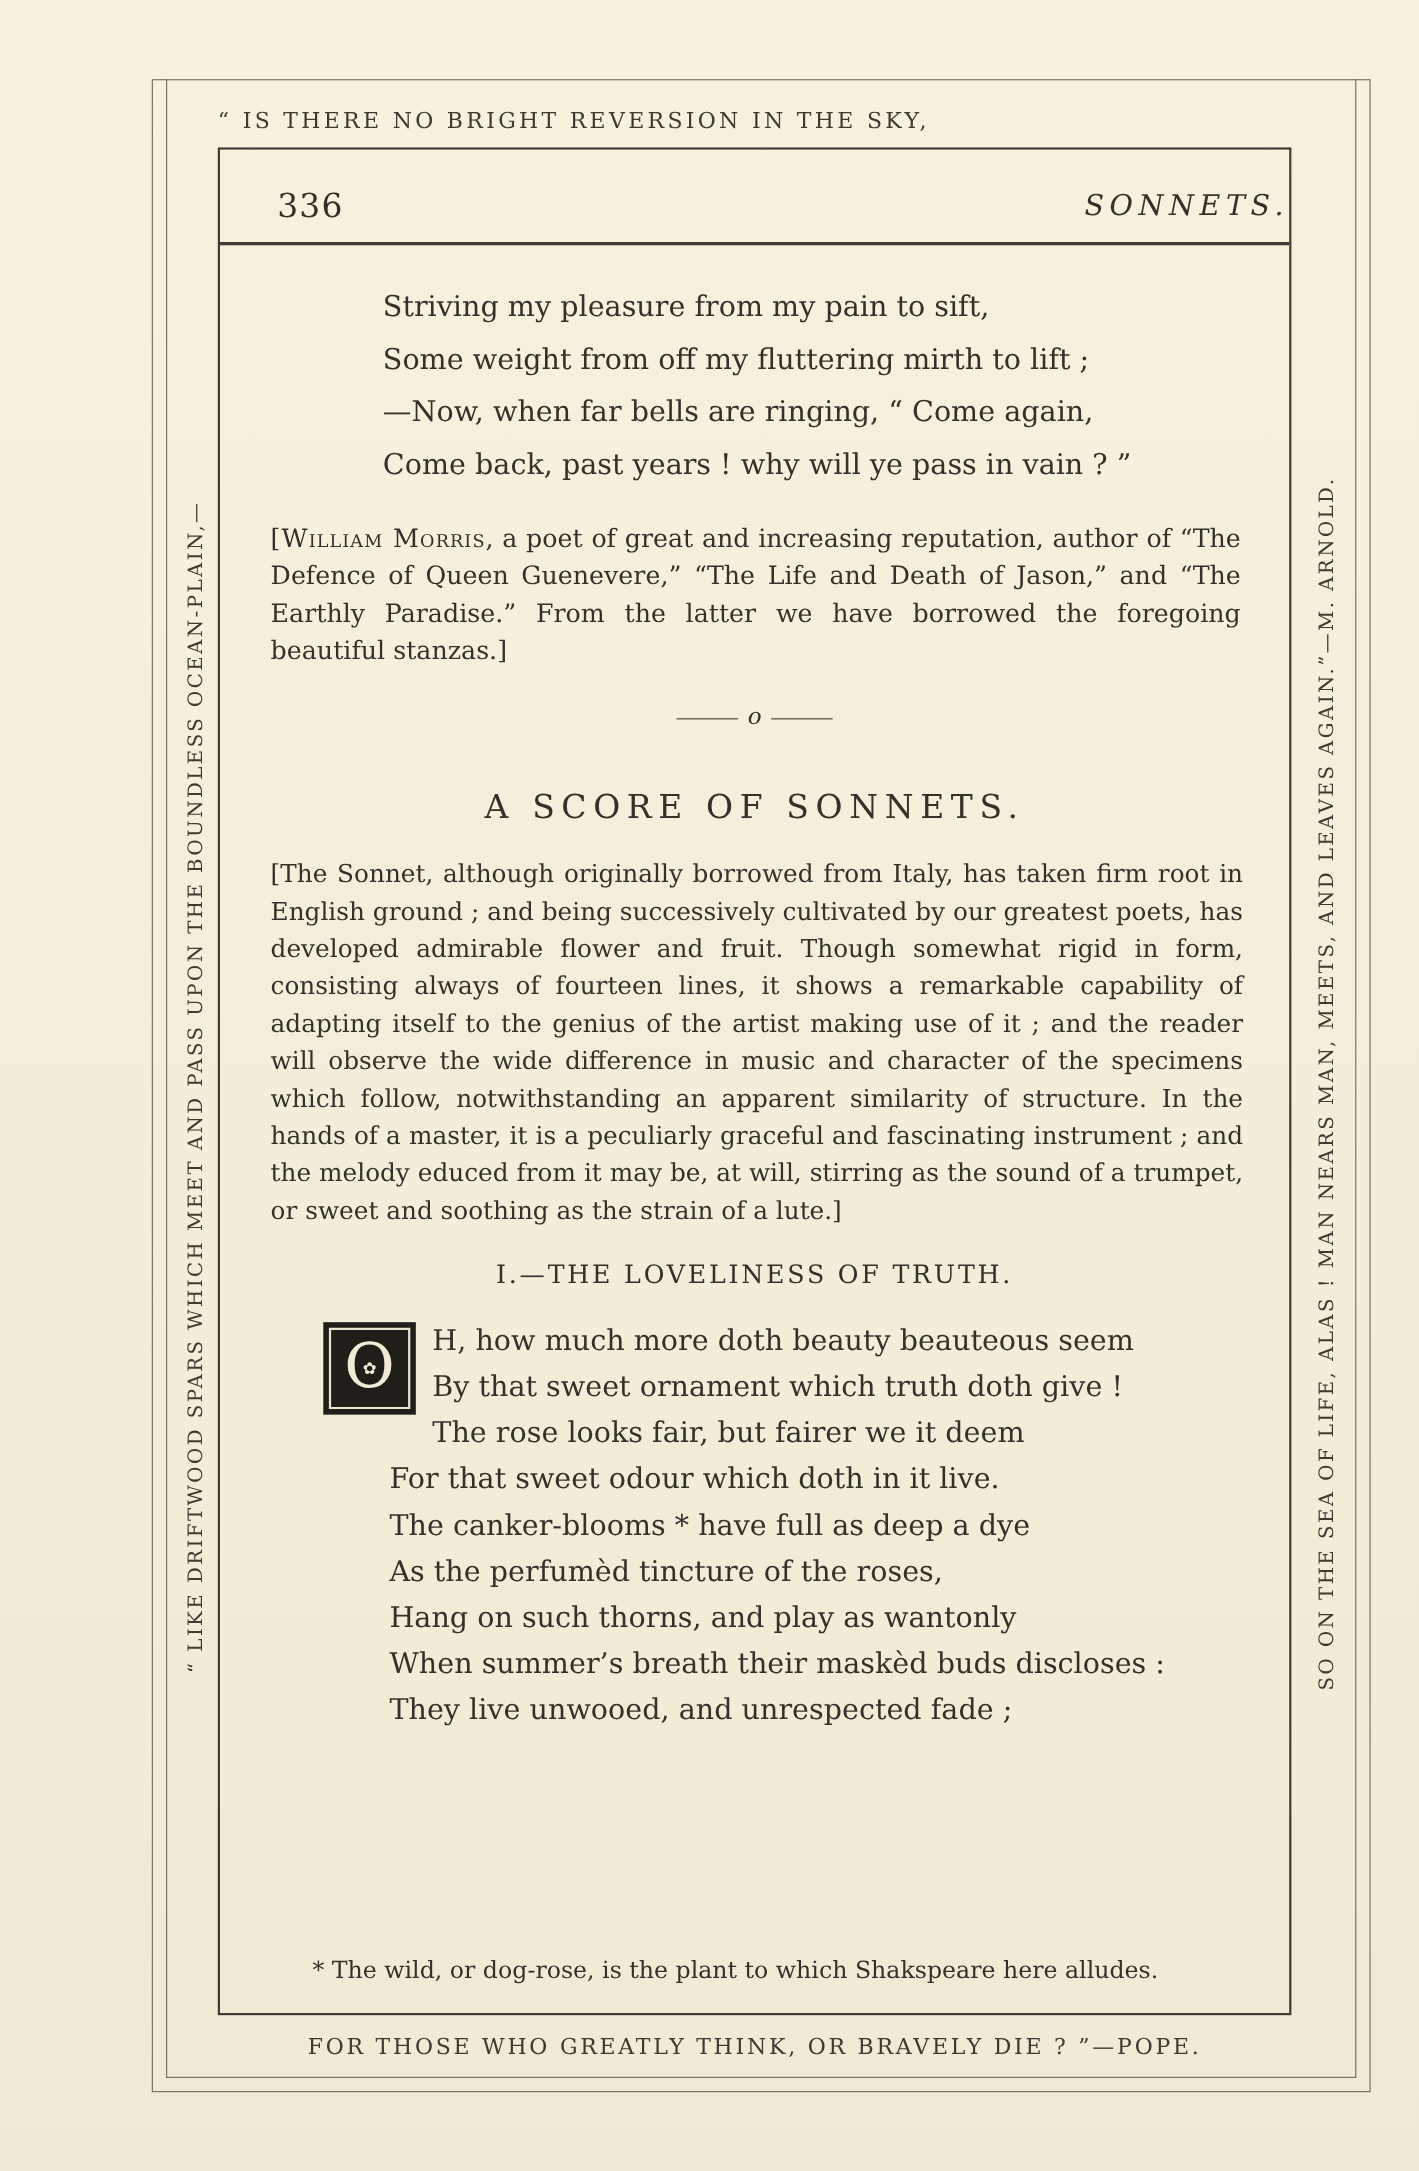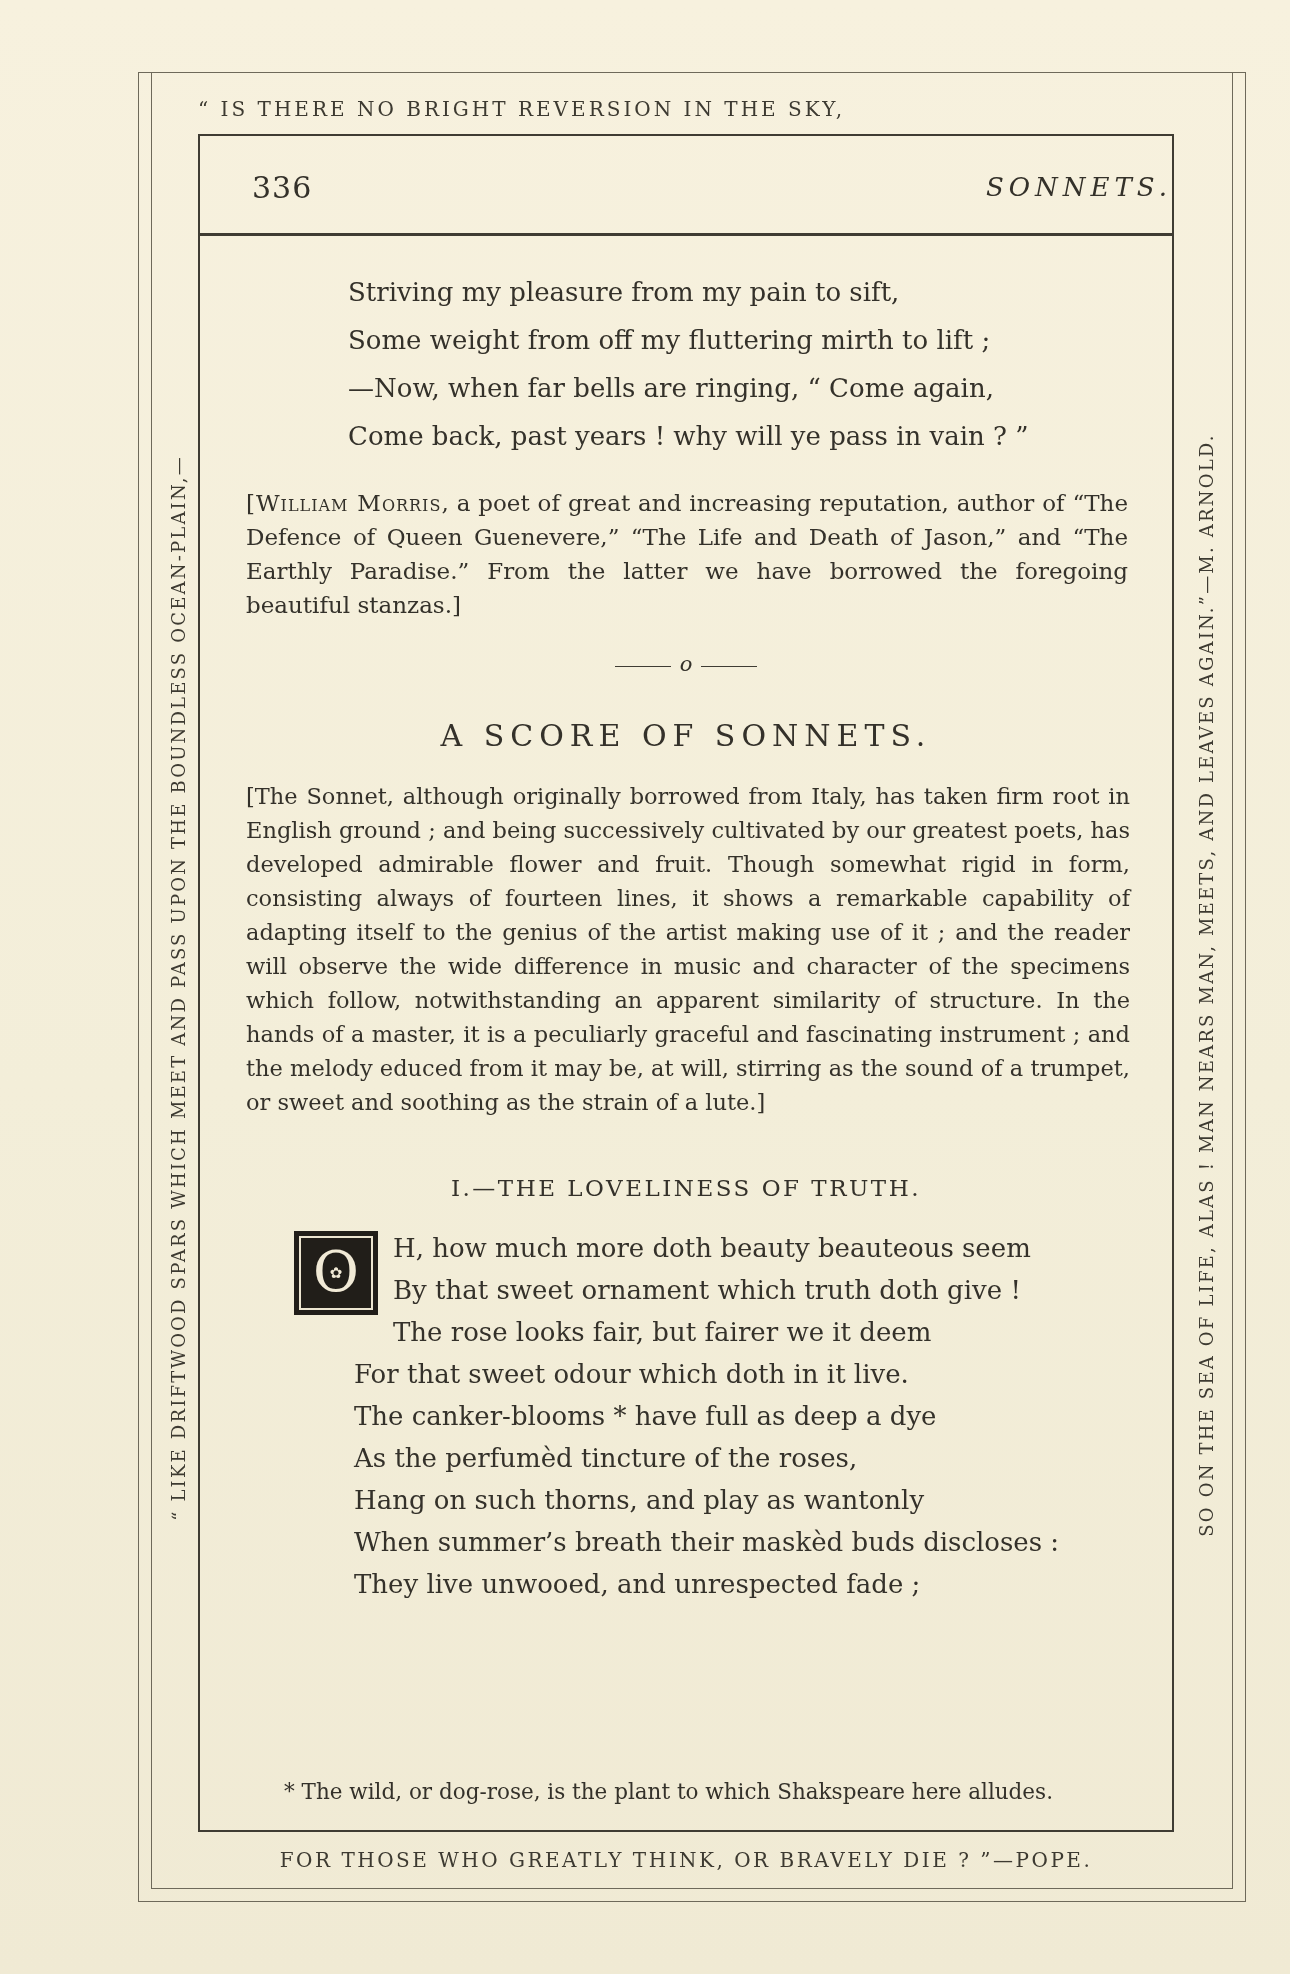--- a/index.html
+++ b/index.html
@@ -41,21 +41,21 @@
   }
   .left-quote  { width:1220px; left:-431px; top:976px; transform:rotate(-90deg); }
   .right-quote { width:1260px; left:577px;  top:973px; transform:rotate(-90deg); }
 
   
   .frame {
     position:absolute; left:198px; top:134px; width:976px; height:1698px;
     border:2px solid #3f3c33;
   }
 
-  .page-header { position:relative; height:97px; }
+  .page-header { position:relative; height:84px; }
   .page-number {
     position:absolute; left:52px; top:34px; font-size:30px; letter-spacing:1px;
   }
   .running-title {
     position:absolute; left:0; right:0; top:36px; text-align:right;
     font-style:italic; font-size:26px; letter-spacing:5px;
   }
   .header-rule { height:0; border-top:3px solid #3f3c33; }
 
   .stanza { margin:32px 40px 0 148px; font-size:26px; line-height:48px; }
@@ -67,30 +67,30 @@
   .sc { font-variant:small-caps; letter-spacing:1px; }
 
   .divider {
     margin-top:32px; height:24px;
     display:flex; justify-content:center; align-items:center; gap:9px;
   }
   .d-rule { width:56px; height:1px; background:#3f3c33; }
   .d-o { font-style:italic; font-size:21px; line-height:1; transform:translateY(-2px); }
 
   .section-heading {
-    margin-top:40px; text-align:center; font-weight:normal;
+    margin-top:52px; text-align:center; font-weight:normal;
     font-size:30px; letter-spacing:6px;
   }
 
   .intro {
     margin:26px 42px 0 46px; font-size:22.5px; line-height:34px; text-align:justify;
   }
 
   .sonnet-title {
-    margin-top:56px; text-align:center; font-weight:normal;
+    margin-top:28px; text-align:center; font-weight:normal;
     font-size:23px; letter-spacing:2.5px;
   }
 
   .sonnet {
     margin:26px 40px 0 0; padding-left:154px;
     font-size:26px; line-height:42px;
   }
   .dropcap {
     float:left; width:84px; height:84px; margin:4px 15px 6px -60px;
     background:#211e19; position:relative;

